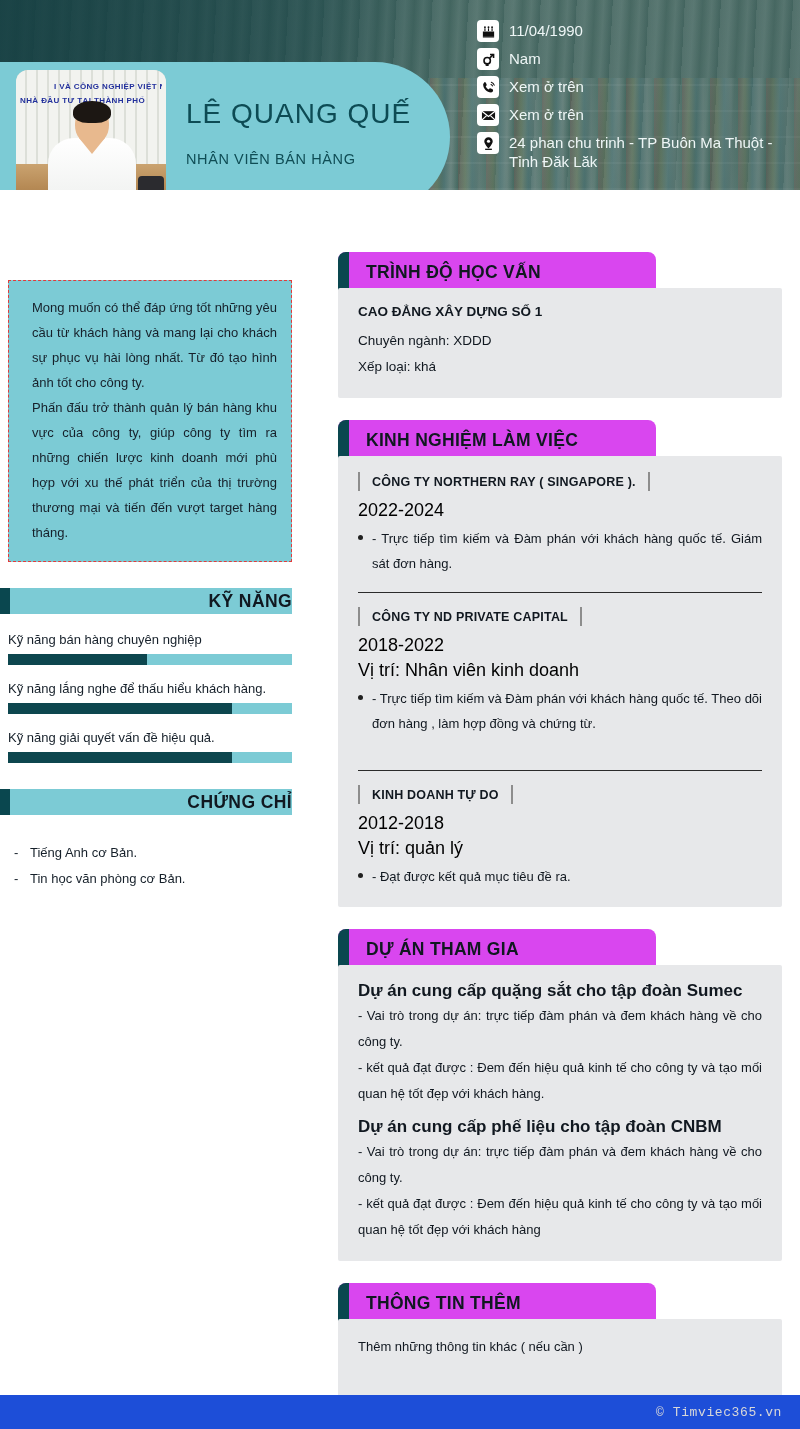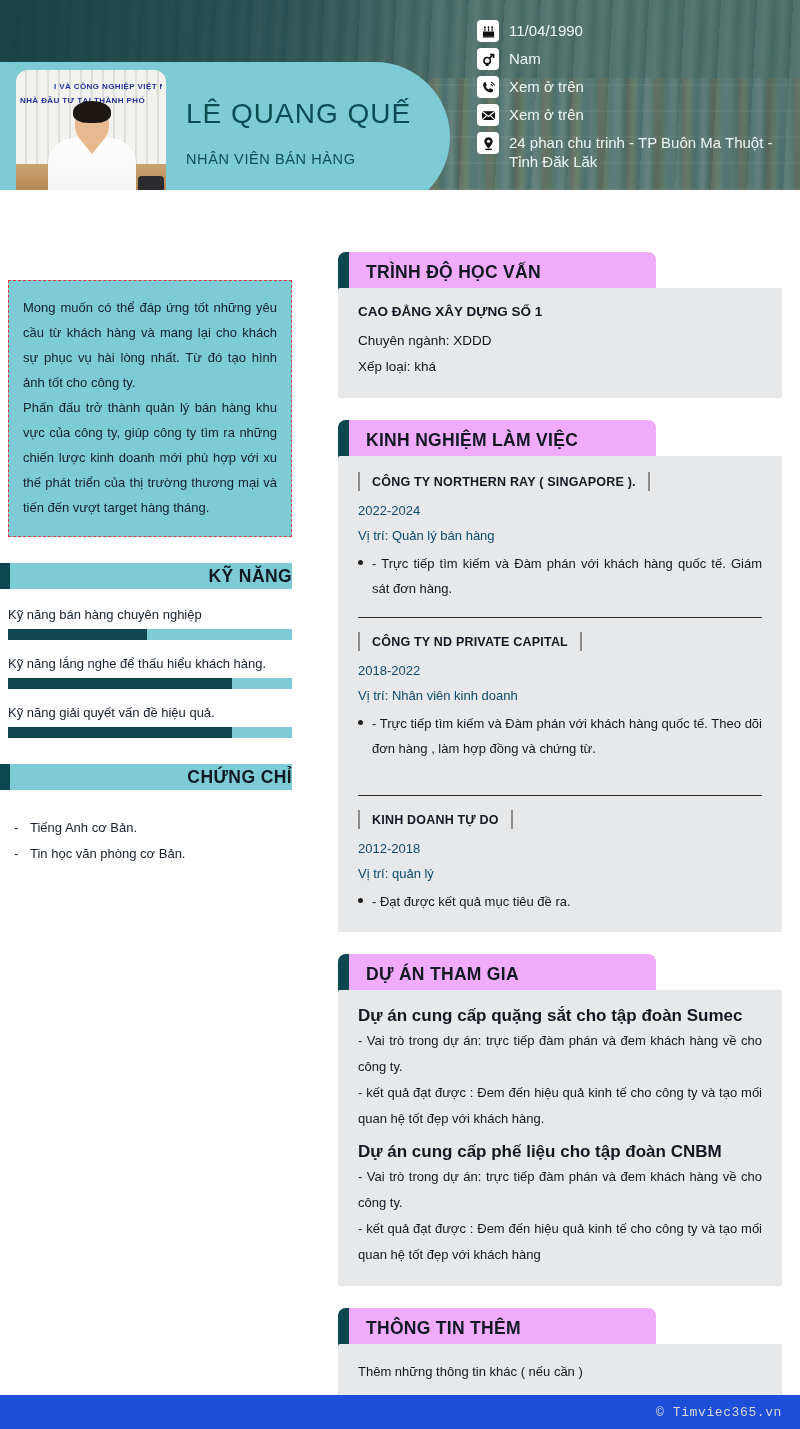--- a/index.html
+++ b/index.html
@@ -129,20 +129,21 @@
 
   .objective {
     margin: 40px 8px 0 8px;
     background: #7ccbd5;
     border: 1.5px dashed #e23b3b;
     padding: 14px 14px 16px 14px;
   }
   .objective p {
     color: #16202a; font-size: 13px; line-height: 25px;
     text-align: justify;
+    margin-left: 9px;
   }
 
   .sec-head-left {
     margin: 26px 8px 0 0; height: 26px;
     background: #7ccbd5; display: flex; align-items: center;
     position: relative;
     justify-content: flex-end;
   }
   .sec-head-left::before {
     content:""; position:absolute; left:0; top:0; width:10px; height:100%;
@@ -160,21 +161,21 @@
   .skill-fill { height: 100%; background: #0d464e; }
 
   .cert-list { margin: 30px 8px 0 14px; }
   .cert-item { font-size: 13px; color: #16202a; margin-bottom: 11px; display:flex; }
   .cert-dash { width: 16px; flex: 0 0 auto; }
 
   
   .right-col { position: absolute; left: 338px; top: 252px; width: 444px; }
 
   .sec-head-right {
-    width: 318px; height: 40px; background: #f0abfc;
+    width: 318px; height: 40px; background: #d946ef;
     border-top-left-radius: 8px; border-top-right-radius: 8px;
     display: flex; align-items: center; position: relative;
     margin-bottom: -4px;
   }
   .sec-head-right::before {
     content:""; position:absolute; left:0; top:0; width:11px; height:48px;
     background:#0a474f; border-top-left-radius:8px;
   }
   .sec-head-right span {
     margin-left: 28px; font-size: 17.5px; font-weight: 700;
@@ -191,21 +192,21 @@
 
   .job { position: relative; }
   .job-sep { height:1px; background:#2b2b2b; margin: 16px 0 14px 0; }
   .job-company {
     display: inline-flex; align-items: center;
     font-size: 12.5px; font-weight: 700; color: #111820;
     letter-spacing: .2px; margin-bottom: 7px;
   }
   .job-bar { width: 2px; height: 19px; background: #8d8d8d; }
   .job-company .txt { padding: 0 12px; }
-  .job-line { font-size: 13px; color: #0c4a6e; line-height: 25px; }
+  .job-line { font-size: 18px; color: #000000; line-height: 25px; }
   .job-bullet { display: flex; margin-top: 3px; }
   .job-bullet .dot {
     flex: 0 0 auto; width: 14px; padding-top: 9px;
   }
   .job-bullet .dot i {
     display:block; width:5px; height:5px; border-radius:50%; background:#202020;
   }
   .job-bullet .bt {
     font-size: 13px; color:#111820; line-height: 25px; text-align: justify; flex:1;
   }
@@ -391,21 +392,20 @@
     </div>
     <div class="card">
 
       <div class="job">
         <div class="job-company">
           <span class="job-bar"></span>
           <span class="txt">CÔNG TY NORTHERN RAY ( SINGAPORE ).</span>
           <span class="job-bar"></span>
         </div>
         <div class="job-line">2022-2024</div>
-        <div class="job-line">Vị trí: Quản lý bán hàng</div>
         <div class="job-bullet">
           <span class="dot">
               <i></i>
             </span>
           <span class="bt">- Trực tiếp tìm kiếm và Đàm phán với khách hàng quốc tế. Giám sát đơn hàng.</span>
         </div>
       </div>
 
       <div class="job-sep"></div>
 

